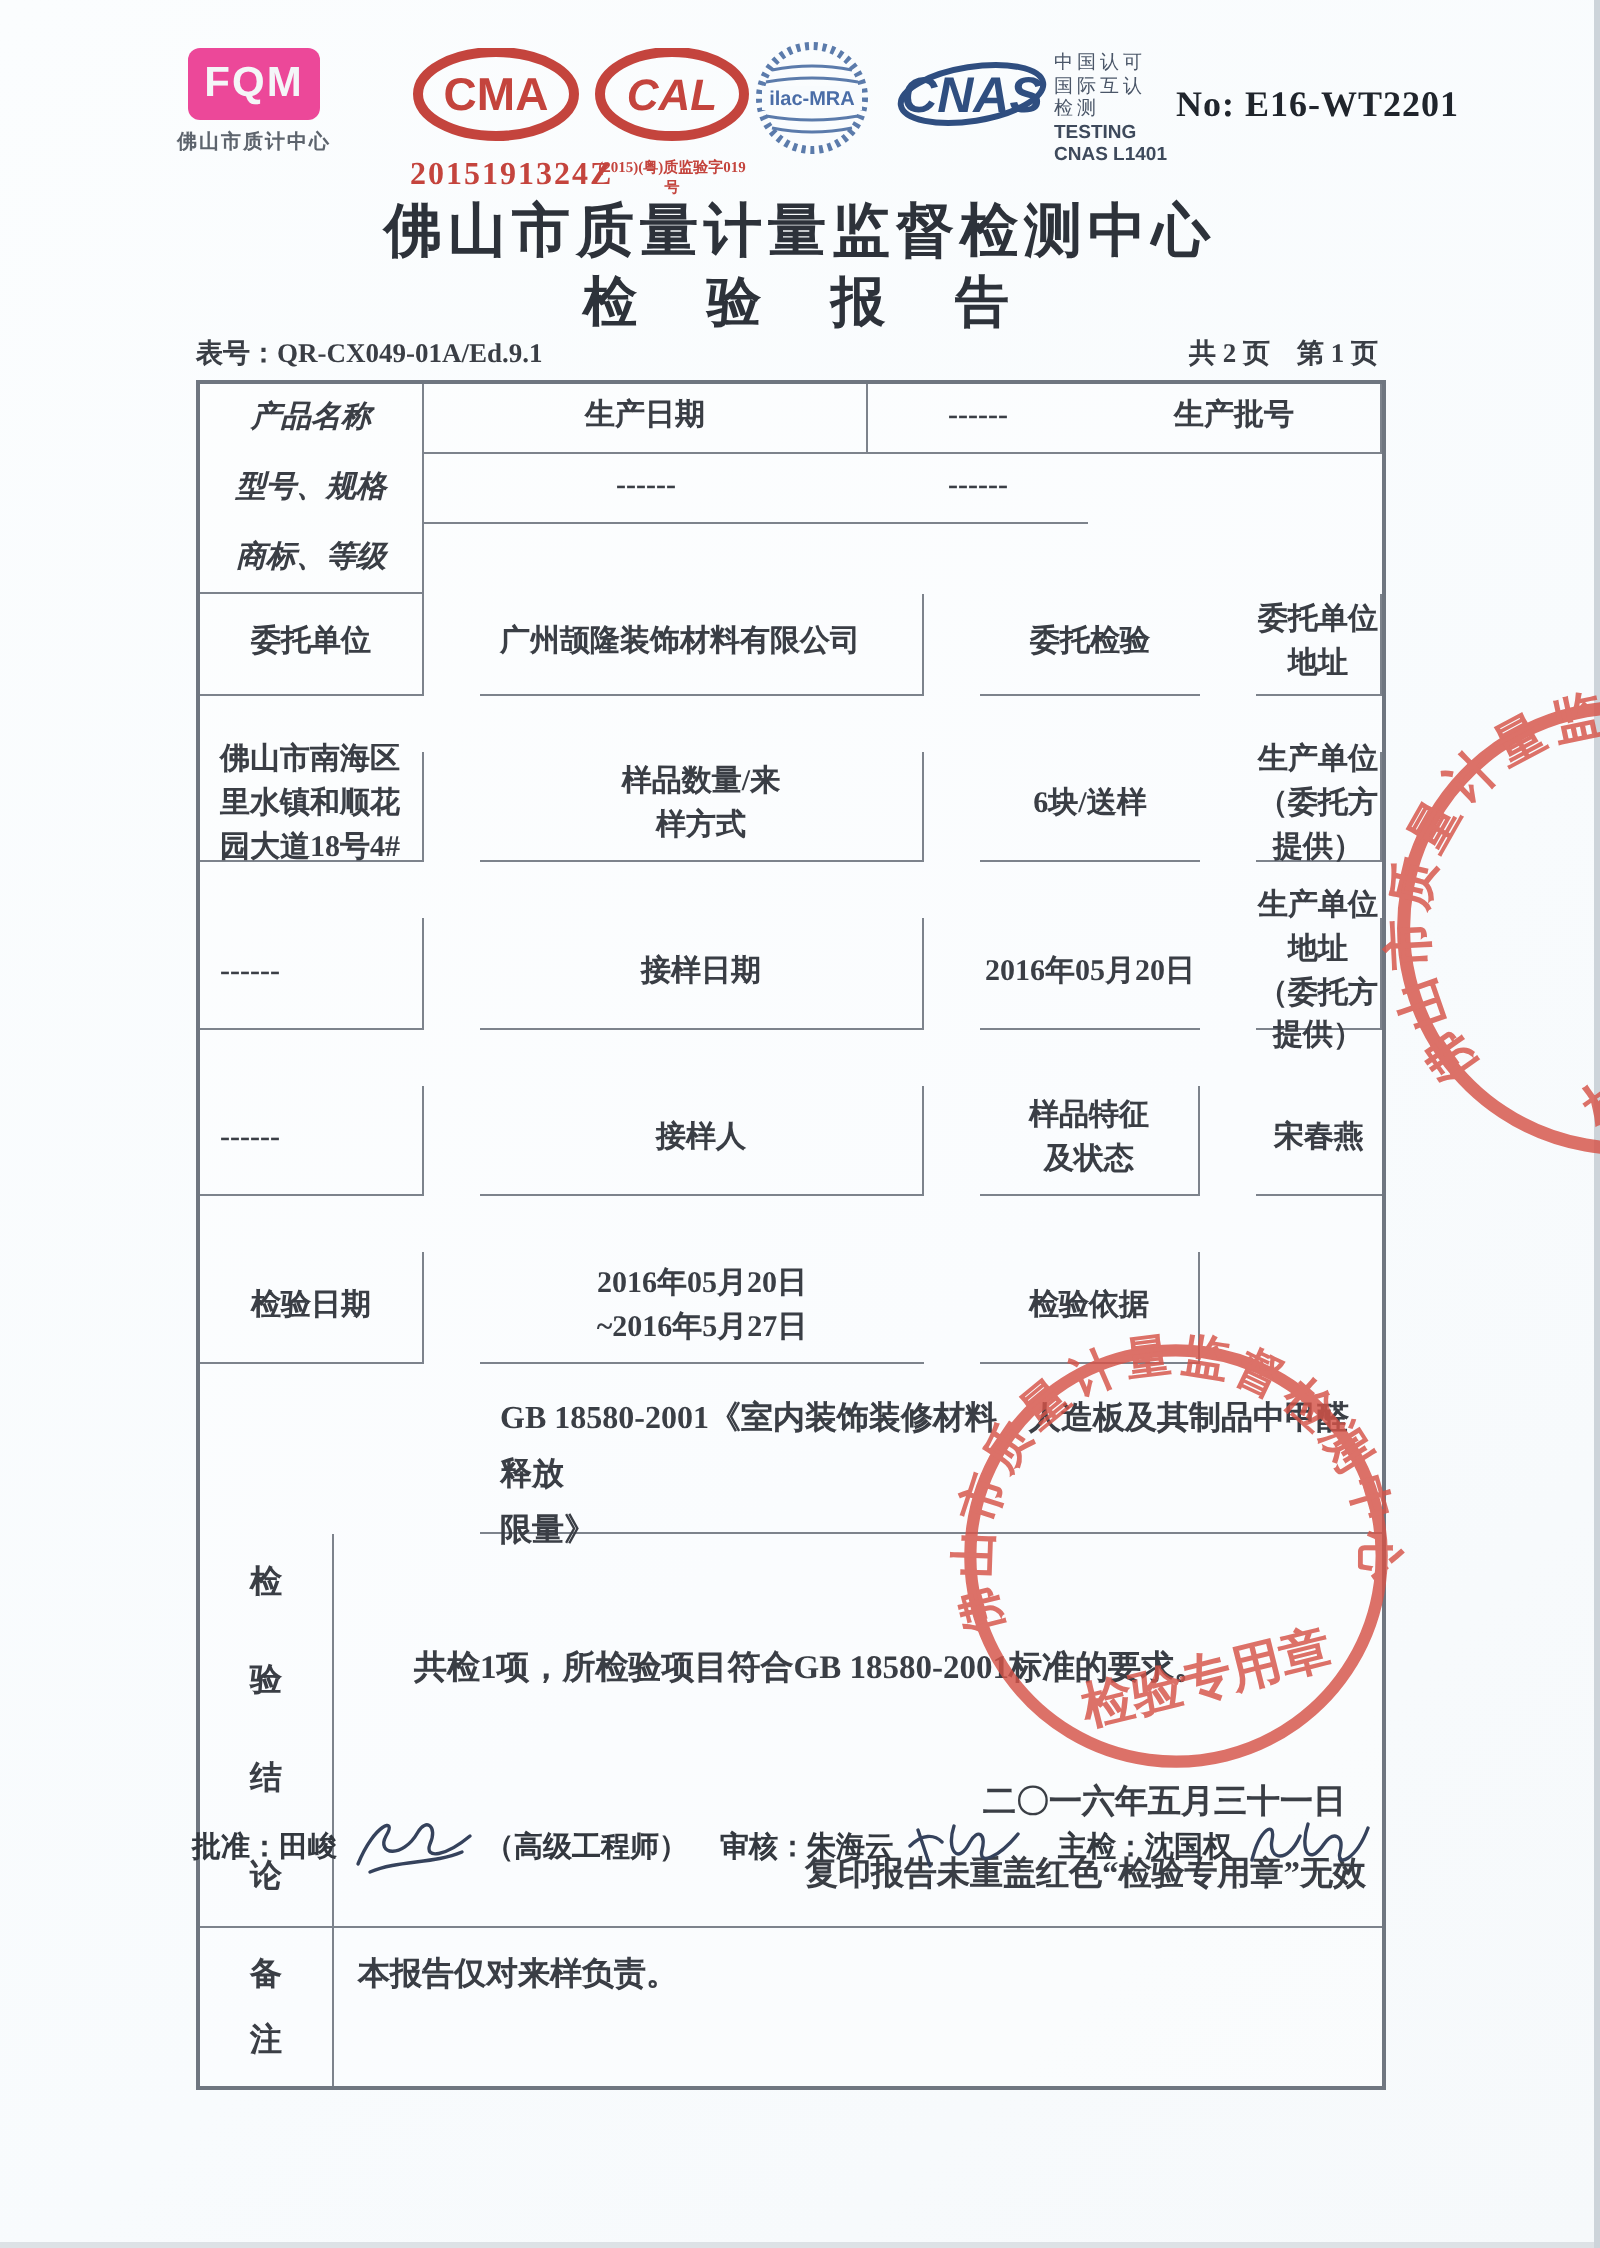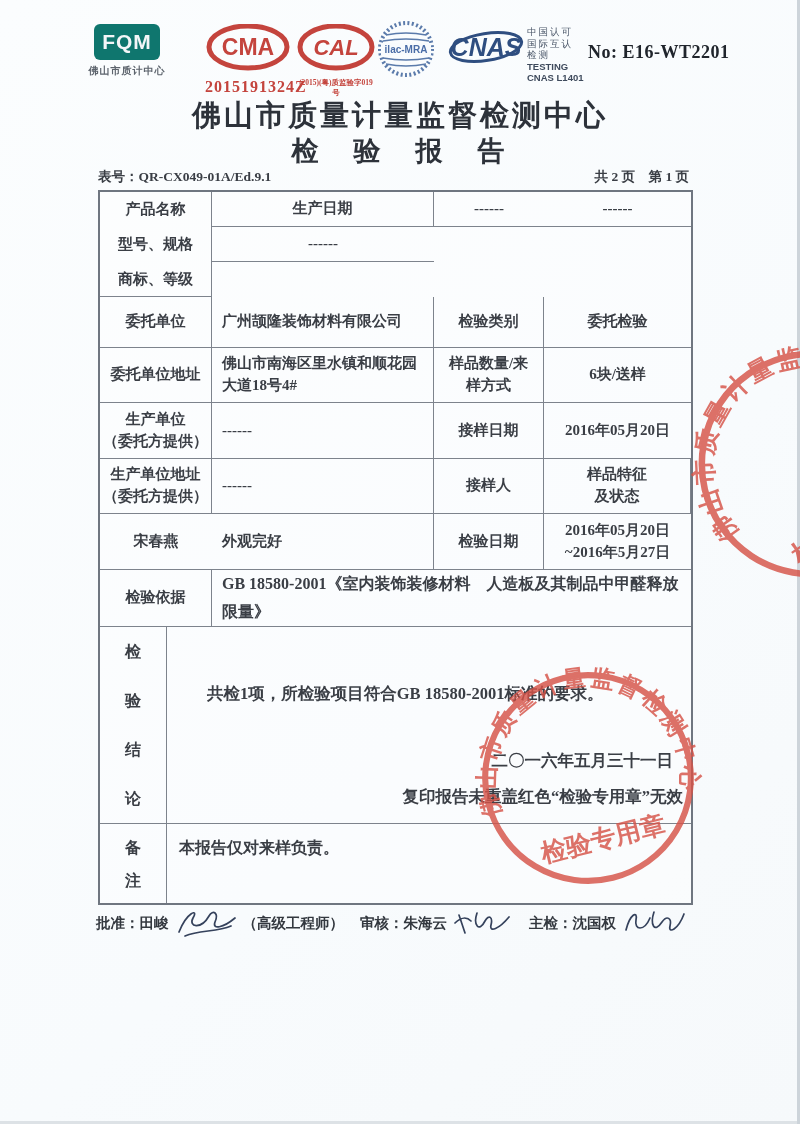--- a/index.html
+++ b/index.html
@@ -8,21 +8,21 @@
     background:linear-gradient(135deg,#fbfdfe 0%,#f8fbfd 60%,#f6f9fb 100%);
     font-family:"Liberation Serif","DejaVu Serif",serif;
     color:#3a3e45;
   }
   body::after{content:"";position:absolute;right:0;top:0;width:3px;height:100%;background:#cdd4da;}
   body::before{content:"";position:absolute;left:0;bottom:0;width:100%;height:3px;background:#dde2e6;}
 
   .abs{position:absolute;}
 
   
-  .fqm-box{left:94px;top:24px;width:66px;height:36px;background:#0f766e;border-radius:6px;
+  .fqm-box{left:94px;top:24px;width:66px;height:36px;background:#ec4899;border-radius:6px;
     display:flex;align-items:center;justify-content:center;color:#f4f6f8;
     font-family:"Liberation Sans","DejaVu Sans",sans-serif;font-weight:bold;font-size:21px;letter-spacing:1px;}
   .fqm-cap{left:70px;top:64px;width:114px;text-align:center;font-size:10px;color:#5d646d;font-weight:bold;letter-spacing:1px;}
   .logo-cap{text-align:center;color:#c4443d;font-weight:bold;}
   .cma-wrap{left:205px;top:24px;width:86px;}
   .cal-wrap{left:296px;top:24px;width:80px;}
   .ilac-wrap{left:377px;top:20px;width:60px;}
   .cnas-wrap{left:447px;top:26px;width:78px;}
   .cnas-lines{left:527px;top:26px;width:70px;font-family:"Liberation Sans","DejaVu Sans",sans-serif;
     font-size:9.5px;line-height:11.5px;color:#4a5668;letter-spacing:2px;}
@@ -34,29 +34,29 @@
     letter-spacing:3px;color:#2d323a;}
   .doc-subtitle{left:0;top:133px;width:100%;text-align:center;font-size:27px;font-weight:bold;
     letter-spacing:4px;color:#2d323a;}
   .meta-line{left:98px;top:168px;width:591px;display:flex;justify-content:space-between;
     font-size:13.5px;font-weight:bold;color:#3a3e45;}
 
   
   .tbl{left:98px;top:190px;width:591px;border:2px solid #6f7680;background:rgba(255,255,255,.35);}
   .band{display:grid;}
   .bandA{grid-template-columns:112px 222px 110px 1fr;grid-auto-rows:35px;}
-  .bandB{grid-template-columns:112px 222px 110px 1fr;}
+  .bandB{grid-template-columns:112px 222px 110px 1fr;gap:28px;}
   .bandC{grid-template-columns:67px 1fr;}
   .cell{box-sizing:border-box;display:flex;align-items:center;justify-content:center;
     font-weight:bold;font-size:15px;color:#3a3e45;text-align:center;white-space:pre-line;line-height:1.45;}
   .br{border-right:1.5px solid #7d838c;}
   .bb{border-bottom:1.5px solid #7d838c;}
   .left{justify-content:flex-start;text-align:left;padding:2px 10px;}
   .span3{grid-row:1 / span 3;}
-  .lines3{line-height:35px;}
+  .lines3{line-height:35px;font-style:italic;}
   .concl-label{line-height:49px;font-size:16px;}
   .remark-label{line-height:33px;font-size:16px;}
   .concl-cell{position:relative;display:block;}
   .concl-text{position:absolute;left:40px;top:55px;font-size:16.5px;font-weight:bold;}
   .concl-date{position:absolute;right:18px;top:122px;font-size:16.5px;font-weight:bold;}
   .concl-note{position:absolute;right:8px;top:158px;font-size:16.5px;font-weight:bold;}
   .remark-cell{position:relative;display:block;}
   .remark-text{position:absolute;left:12px;top:12px;font-size:16px;font-weight:bold;}
   .basis-val{font-size:16px;line-height:1.75;}
 
@@ -134,29 +134,29 @@
 </div>
 
 <div class="abs tbl">
 
   <div class="band bandA">
     <div class="cell br bb span3 lines3">产品名称
 型号、规格
 商标、等级</div>
     <div class="cell br bb">生产日期</div>
     <div class="cell bb">------</div>
+    <div class="cell br bb">生产批号</div>
     <div class="cell bb">------</div>
     <div class="cell bb">------</div>
   </div>
 
   <div class="band bandB" style="grid-template-rows:51px 55px 56px 55px 56px 57px;">
 
     <div class="cell br bb">委托单位</div>
     <div class="cell br bb left">广州颉隆装饰材料有限公司</div>
-    <div class="cell br bb">检验类别</div>
     <div class="cell bb">委托检验</div>
 
     <div class="cell br bb">委托单位地址</div>
     <div class="cell br bb left">佛山市南海区里水镇和顺花园大道18号4#</div>
     <div class="cell br bb">样品数量/来
 样方式</div>
     <div class="cell bb">6块/送样</div>
 
     <div class="cell br bb">生产单位
 （委托方提供）</div>
@@ -165,21 +165,20 @@
     <div class="cell bb">2016年05月20日</div>
 
     <div class="cell br bb">生产单位地址
 （委托方提供）</div>
     <div class="cell br bb left">------</div>
     <div class="cell br bb">接样人</div>
     <div class="cell br bb">样品特征
 及状态</div>
 
     <div class="cell bb">宋春燕</div>
-    <div class="cell br bb left">外观完好</div>
     <div class="cell br bb">检验日期</div>
     <div class="cell bb">2016年05月20日
 ~2016年5月27日</div>
 
     <div class="cell br bb">检验依据</div>
     <div class="cell bb left basis-val" style="grid-column:2 / 5;">GB 18580-2001《室内装饰装修材料　人造板及其制品中甲醛释放
 限量》</div>
   </div>
 
   <div class="band bandC" style="grid-template-rows:197px 79px;">

